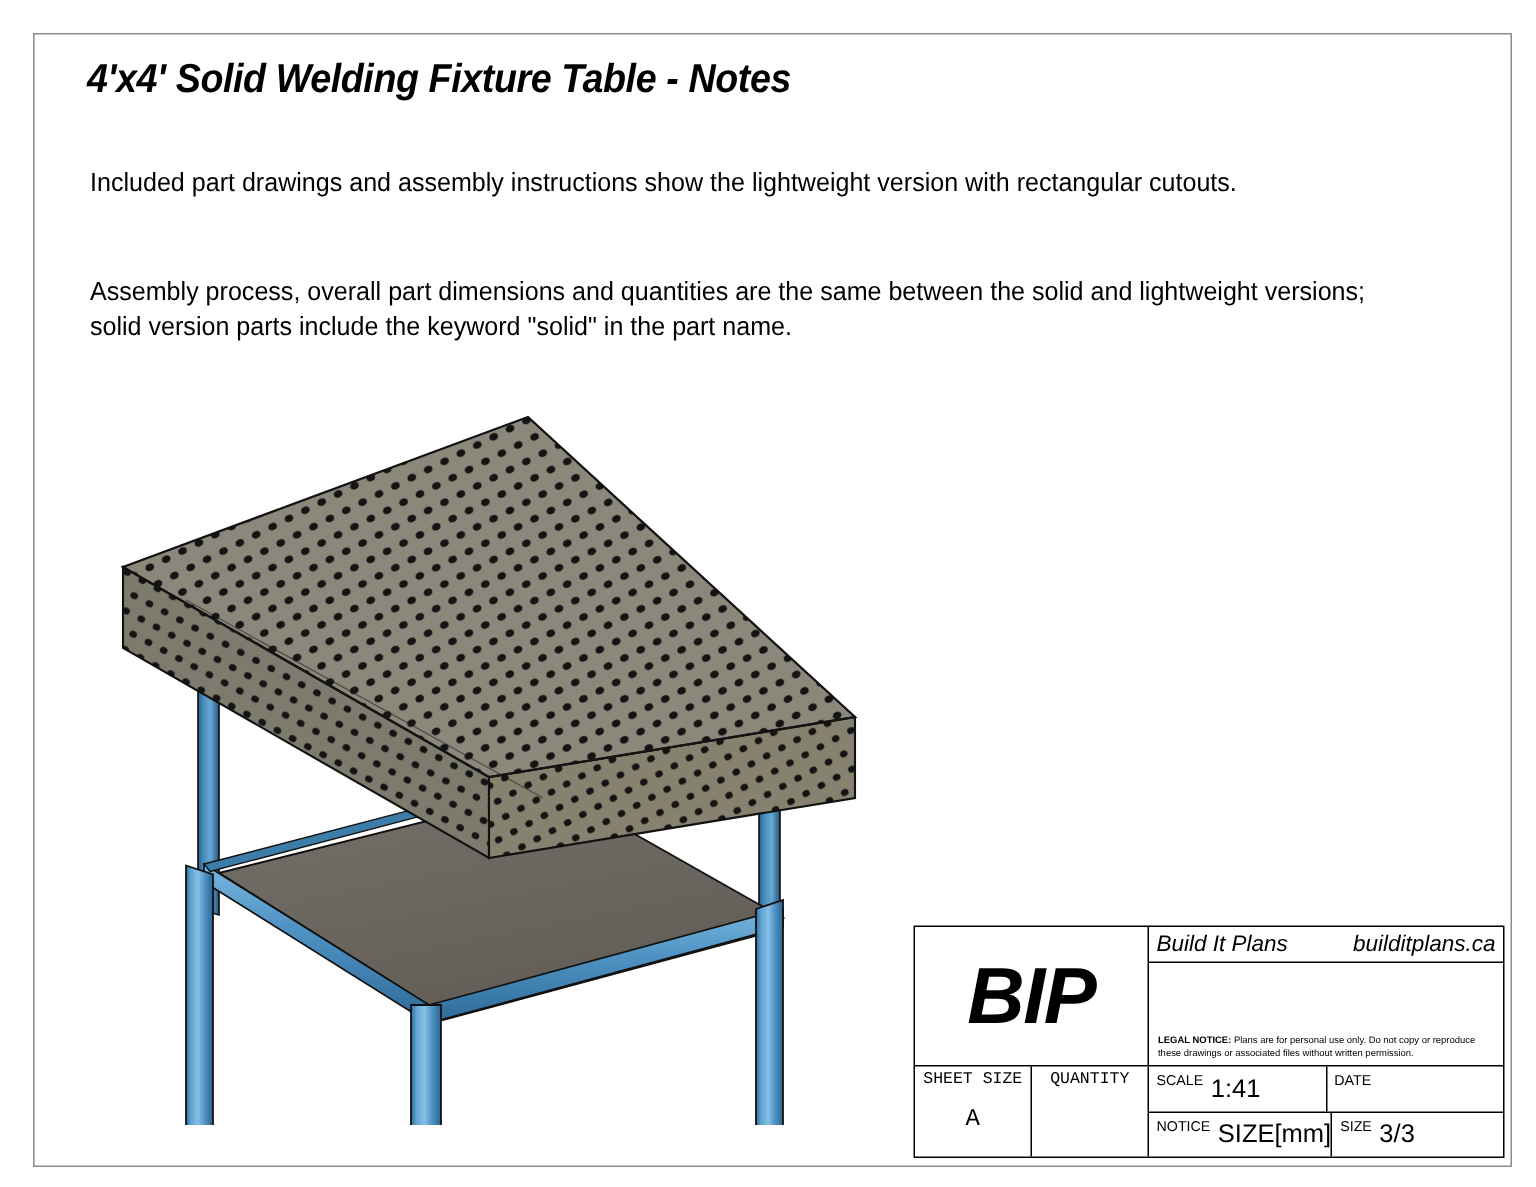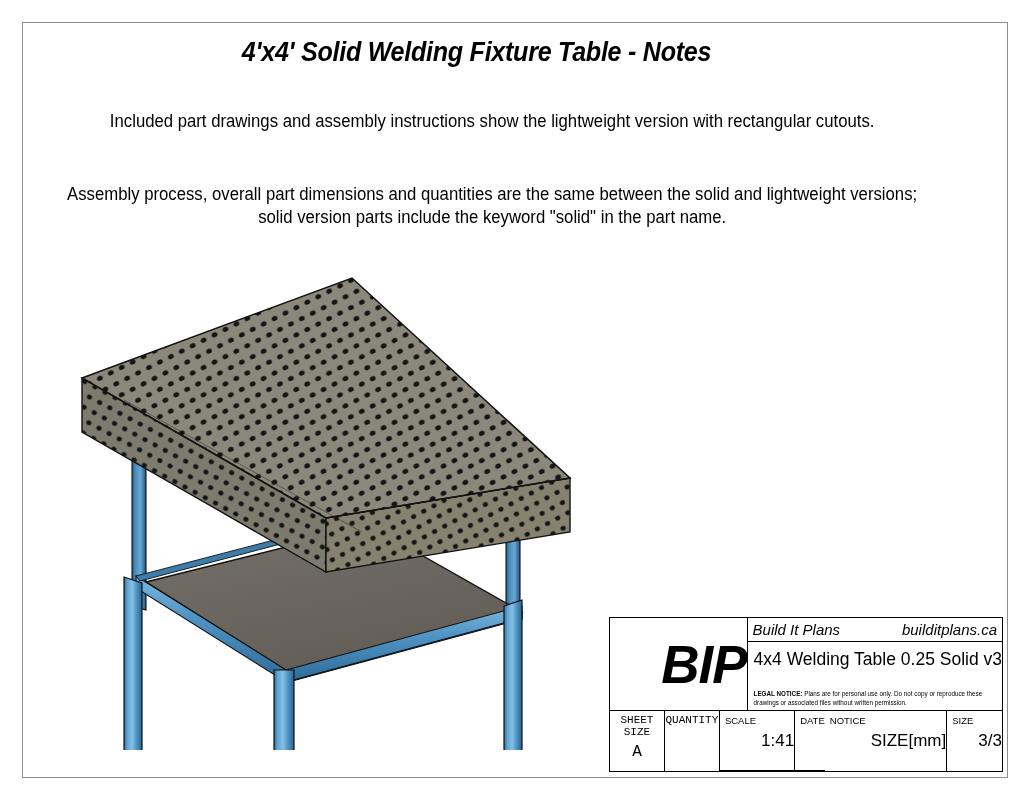--- a/index.html
+++ b/index.html
@@ -28,21 +28,20 @@
     width: 986px; height: 756px;
     border: 1.3px solid #8d8d8d;
     background: #fff;
   }
 
   
   #notes-area {
     position: absolute;
     left: 58px; top: 38px;
     width: 900px;
-    text-align: center;
   }
   #page-title {
     font-style: italic;
     font-weight: bold;
     font-size: 27px;
     letter-spacing: -0.3px;
     line-height: 1.1;
     margin: 0 0 0 0;
     white-space: nowrap;
     transform: scaleX(0.93);
@@ -80,21 +79,21 @@
   .tb-upper {
     display: flex;
     height: 93px;
     border-bottom: 1.6px solid #000;
   }
   .tb-logo {
     width: 156px;
     border-right: 1.6px solid #000;
     display: flex;
     align-items: center;
-    justify-content: flex-end;
+    justify-content: center;
   }
   #brand-logo {
     font-size: 53px;
     font-weight: bold;
     font-style: italic;
     letter-spacing: -1px;
     line-height: 1;
   }
   .tb-upper-right {
     flex: 1;
@@ -152,21 +151,21 @@
     flex: 1;
     display: flex;
     align-items: center;
     justify-content: center;
     font-size: 16px;
     padding-bottom: 6px;
   }
   .tb-grid {
     flex: 1;
     display: flex;
-    flex-direction: row;
+    flex-direction: column;
   }
   .tb-grid-row {
     flex: 1;
     display: flex;
   }
   .tb-grid-row:first-child { border-bottom: 1.6px solid #000; }
   .tb-field {
     flex: 1;
     display: flex;
     align-items: center;
@@ -314,21 +313,20 @@
 
     <div class="tb-upper">
       <div class="tb-logo">
         <span id="brand-logo">BIP</span>
       </div>
       <div class="tb-upper-right">
         <div class="tb-company-row">
           <span>Build It Plans</span>
           <span>builditplans.ca</span>
         </div>
-        <div class="tb-drawing-title">4x4 Welding Table 0.25 Solid v3</div>
         <div class="tb-legal">
           <span>
             <b>LEGAL NOTICE:</b><span> Plans are for personal use only. Do not copy or reproduce these drawings or associated files without written permission.</span>
           </span>
         </div>
       </div>
     </div>
 
     <div class="tb-lower">
       <div class="tb-sheetsize">

